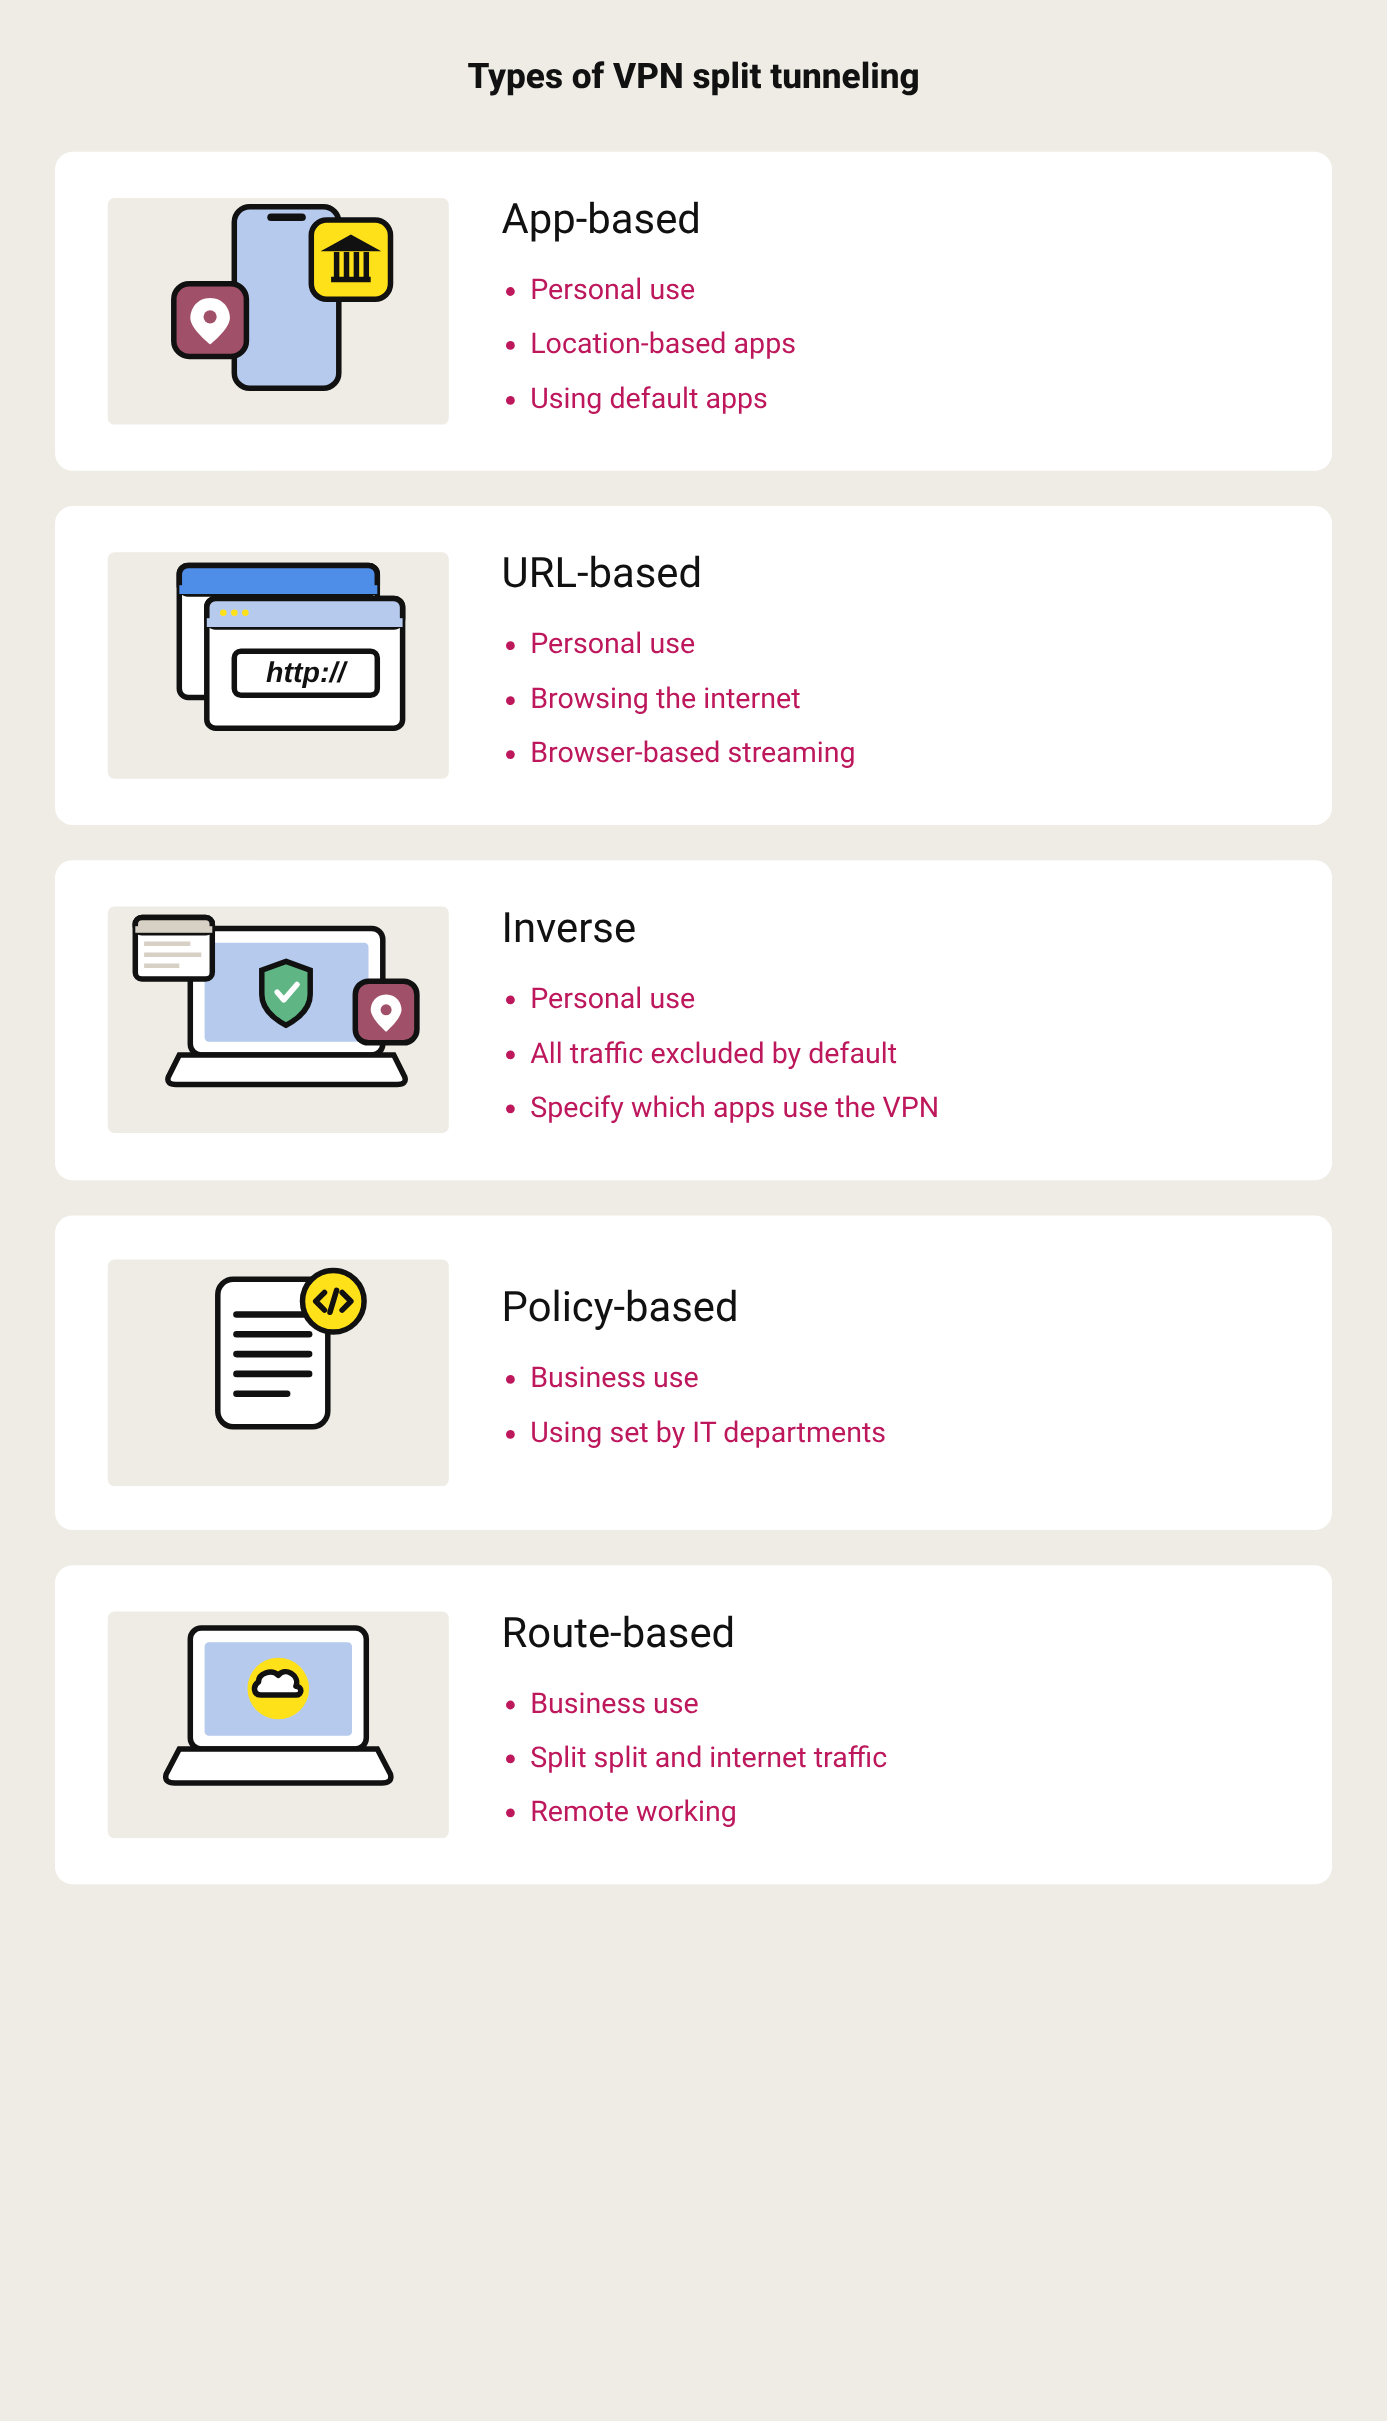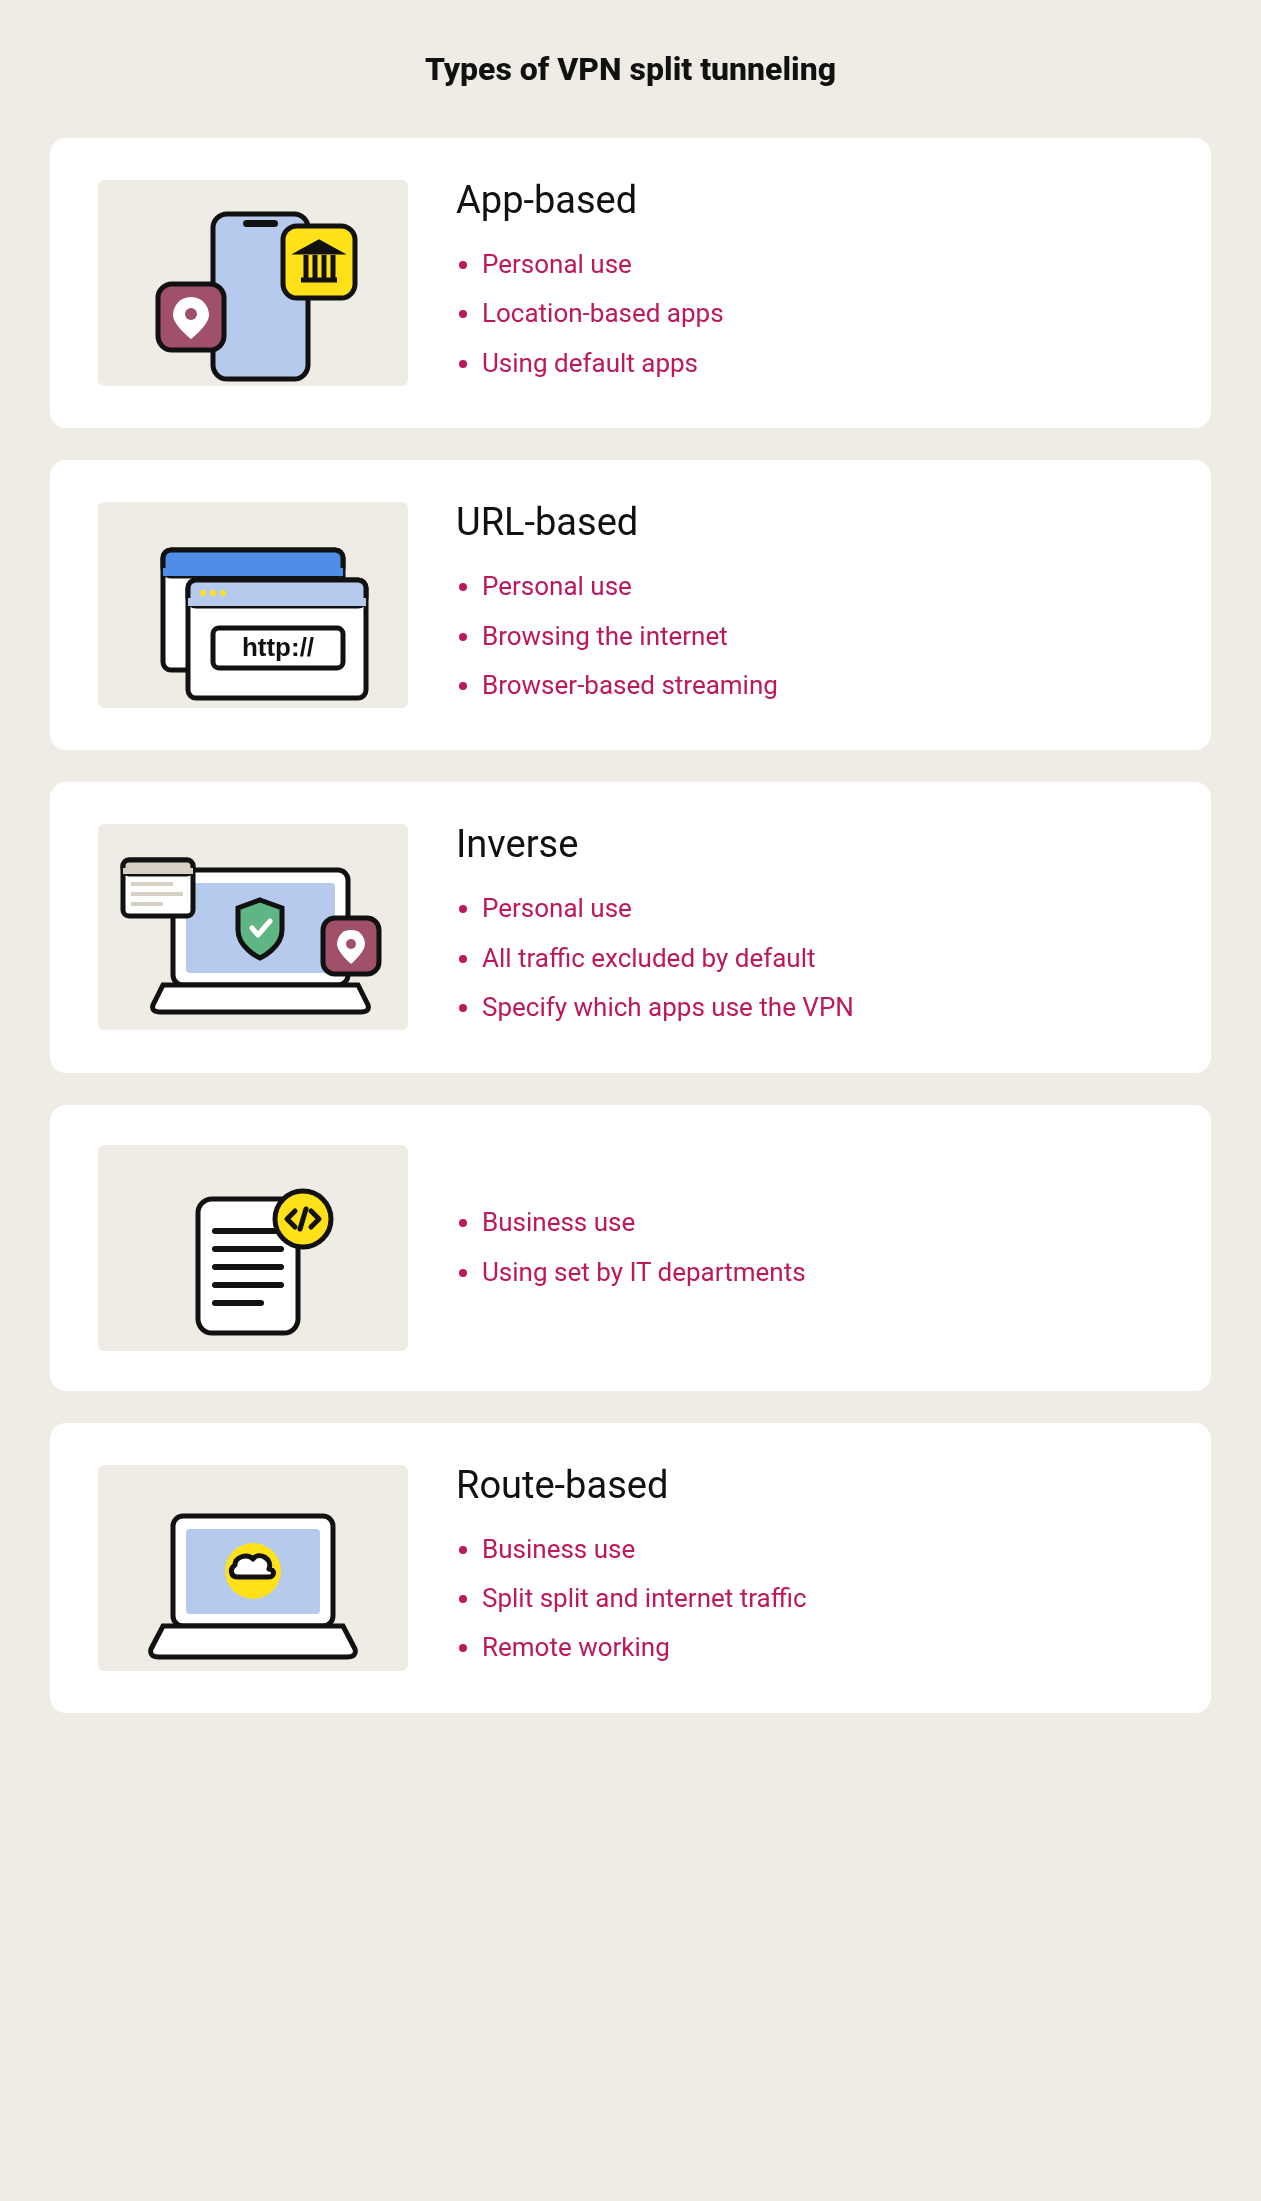--- a/index.html
+++ b/index.html
@@ -25,22 +25,23 @@
     gap: 48px;
     margin-bottom: 32px;
   }
   .thumb {
     width: 310px;
     height: 206px;
     background: #efece5;
     border-radius: 6px;
     flex: 0 0 310px;
     display: flex;
-    align-items: flex-end;
+    align-items: flex-start;
     justify-content: center;
+    font-style: italic;
   }
   .content { flex: 1; }
   .content h2 {
     font-size: 38px;
     font-weight: 400;
     margin-bottom: 18px;
   }
   .content ul {
     list-style: disc;
     padding-left: 26px;
@@ -169,20 +170,21 @@
       <line x1="62" y1="104" x2="128" y2="104" stroke="#111" stroke-width="6" stroke-linecap="round"></line>
       <line x1="62" y1="122" x2="108" y2="122" stroke="#111" stroke-width="6" stroke-linecap="round"></line>
 
       <circle cx="150" cy="38" r="28" fill="#ffe11a" stroke="#111" stroke-width="5"></circle>
       <path d="M142 30 L134 38 L142 46" fill="none" stroke="#111" stroke-width="5" stroke-linecap="round" stroke-linejoin="round"></path>
       <path d="M158 30 L166 38 L158 46" fill="none" stroke="#111" stroke-width="5" stroke-linecap="round" stroke-linejoin="round"></path>
       <line x1="153" y1="28" x2="147" y2="48" stroke="#111" stroke-width="5" stroke-linecap="round"></line>
     </svg>
   </div>
   <div class="content">
+    <h2>Policy-based</h2>
     <ul>
       <li>Business use</li>
       <li>Using set by IT departments</li>
     </ul>
   </div>
 </div>
 
 <div class="card">
   <div class="thumb">
     <svg width="240" height="170" viewBox="0 0 240 170">

